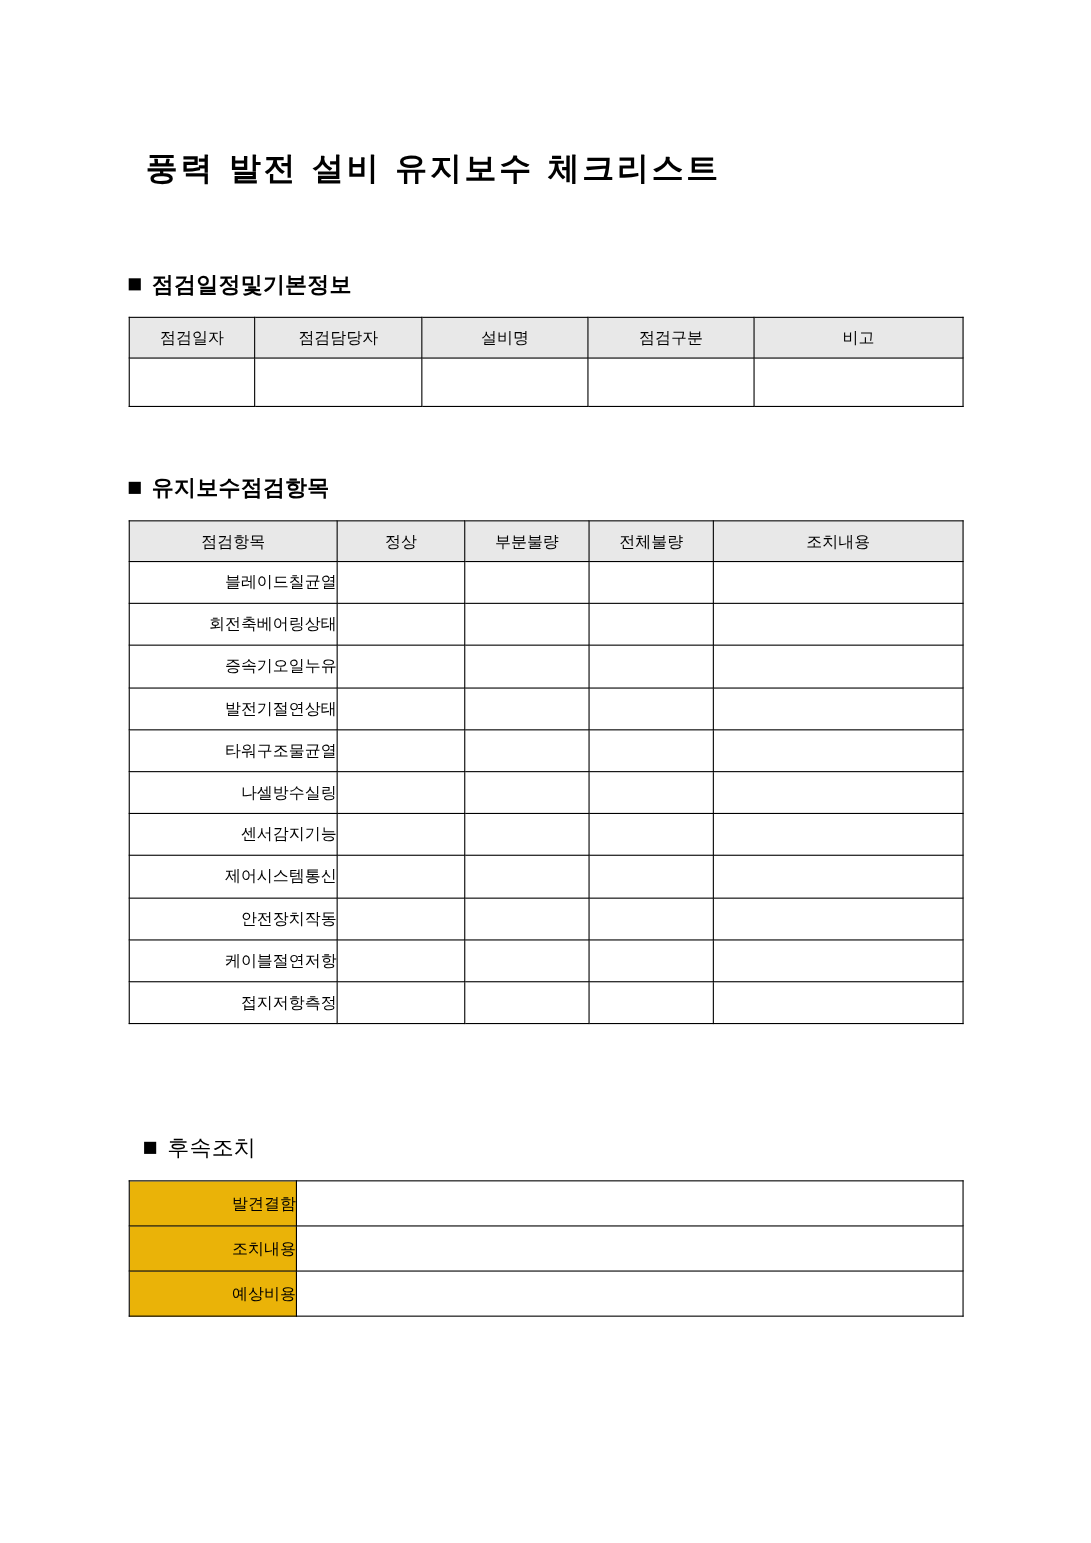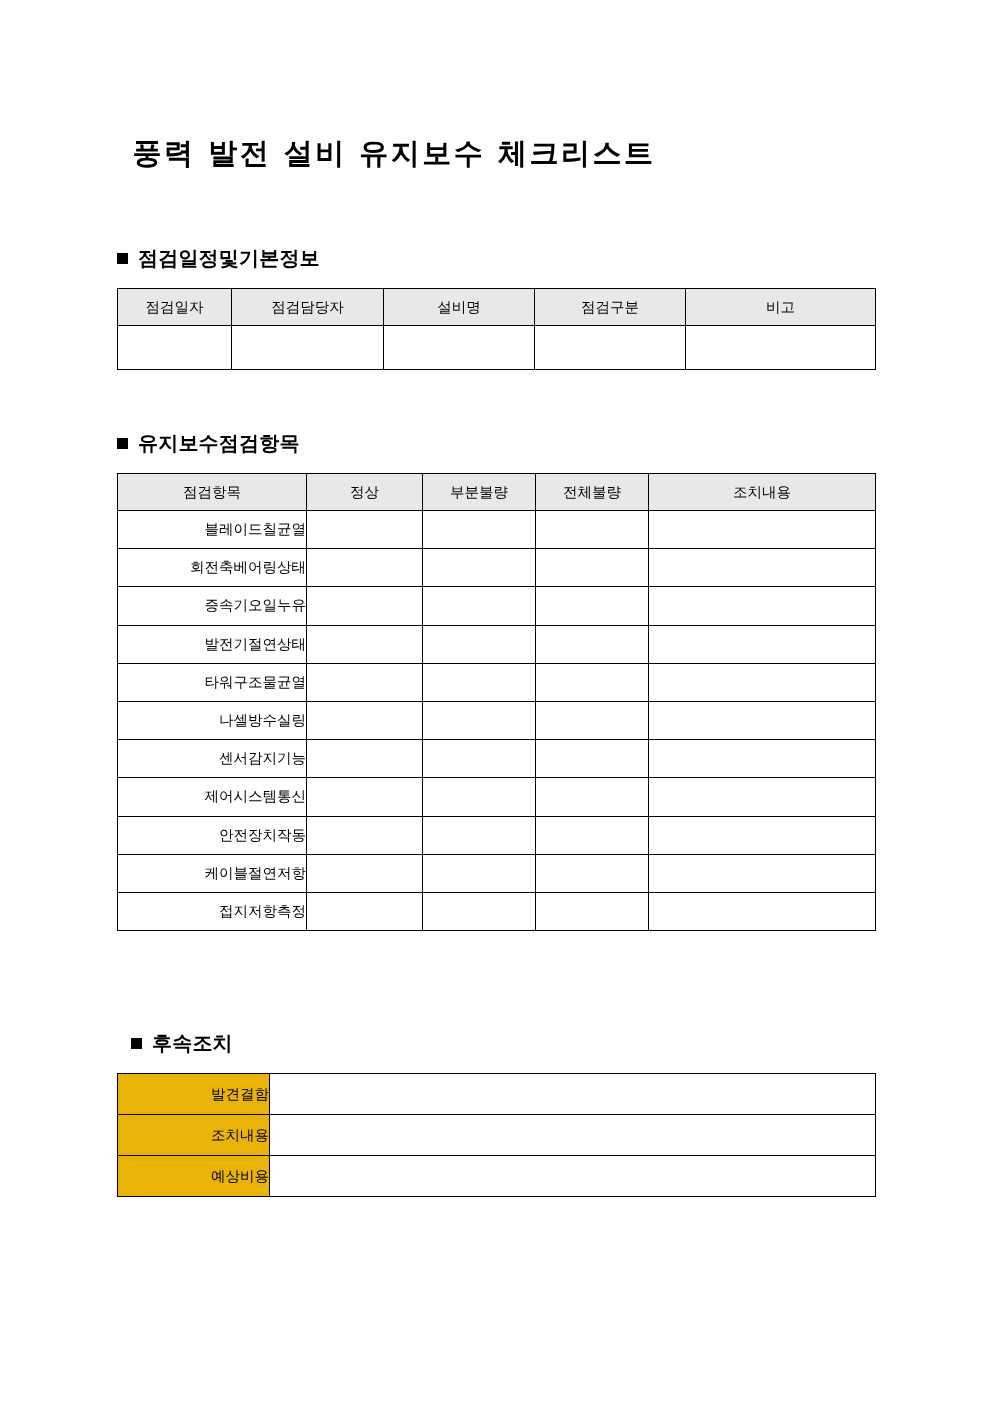--- a/index.html
+++ b/index.html
@@ -52,21 +52,21 @@
   }
   .bullet {
     display: inline-block;
     width: 11px;
     height: 11px;
     background: #000000;
     margin-right: 10px;
     flex: 0 0 auto;
   }
   .section-header.light {
-    font-weight: bold;
+    font-weight: normal;
     padding-left: 14px;
   }
 
   
   table {
     border-collapse: collapse;
     table-layout: fixed;
     background: #ffffff;
     font-size: 14.5px;
     margin-top: 20px;

